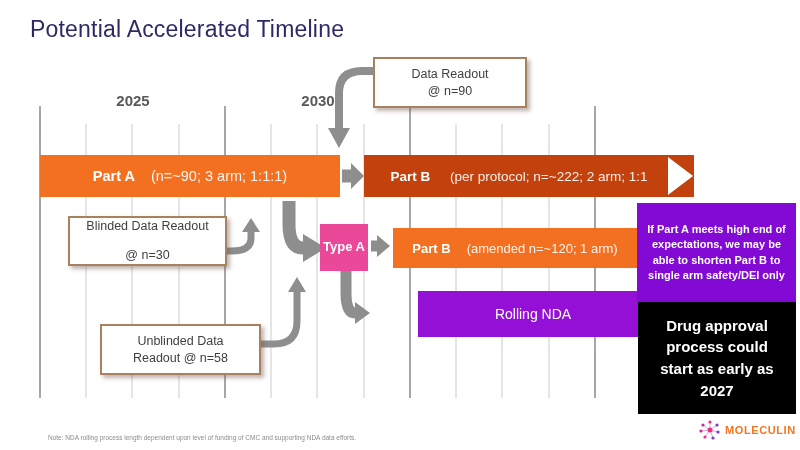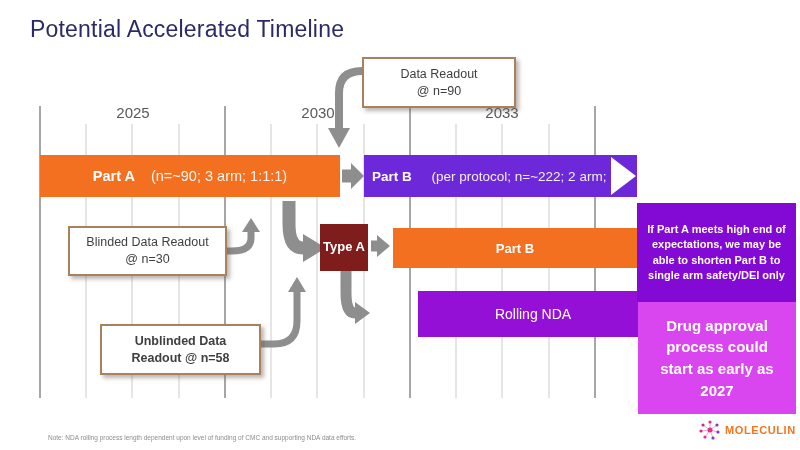--- a/index.html
+++ b/index.html
@@ -1,37 +1,37 @@
 <!DOCTYPE html>
 <html><head>
 <meta charset="utf-8">
 <style>
   html,body{margin:0;padding:0;background:#e8e8e8;font-family:"Liberation Sans",sans-serif;}
   .slide{position:relative;width:800px;height:450px;background:#ffffff;overflow:hidden;margin:0 auto;}
   .title{position:absolute;left:30px;top:16px;font-size:23px;color:#2B2A66;letter-spacing:0.2px;}
-  .year{position:absolute;top:104px;width:60px;text-align:center;font-size:15px;font-weight:normal;color:#595959;z-index:0;}
+  .year{position:absolute;top:92px;width:60px;text-align:center;font-size:15px;font-weight:bold;color:#595959;z-index:0;}
   .y2025{left:103px}.y2026{left:288px}.y2027{left:472px}
   .layer{position:absolute;left:0;top:0;z-index:1;}
   .bar{position:absolute;color:#fff;display:flex;align-items:center;justify-content:center;font-size:13.5px;z-index:2;white-space:nowrap;}
   .bar .lbl{font-weight:bold;}
   .bar .dtl{margin-left:16px;color:rgba(255,255,255,0.92);}
   .part-a{left:40px;top:155px;width:300px;height:42px;background:#F37021;font-size:14.5px;}
-  .part-b1{left:364px;top:155px;width:273px;height:42px;background:#6d28d9;padding-right:0;}
+  .part-b1{left:364px;top:155px;width:330px;height:42px;background:#c2410c;padding-right:0;}
   .part-b1 .txt{position:absolute;left:8px;right:28px;text-align:center;}
   .chev{position:absolute;right:1px;top:2px;width:0;height:0;border-top:19px solid transparent;border-bottom:19px solid transparent;border-left:25px solid #ffffff;}
-  .type-a{position:absolute;left:320px;top:224px;width:48px;height:47px;background:#7f1d1d;color:#fff;font-weight:bold;font-size:13px;display:flex;align-items:center;justify-content:center;text-align:center;line-height:1.15;z-index:2;}
+  .type-a{position:absolute;left:320px;top:224px;width:48px;height:47px;background:#ec4899;color:#fff;font-weight:bold;font-size:13px;display:flex;align-items:center;justify-content:center;text-align:center;line-height:1.15;z-index:2;}
   .part-b2{left:393px;top:228px;width:244px;height:40px;background:#F37021;font-size:13px;}
   .rolling{left:418px;top:291px;width:230px;height:46px;background:#9410D7;font-weight:normal;font-size:14px;}
   .callout{position:absolute;background:#ffffff;border:2px solid #A8825F;box-shadow:3px 3px 4px rgba(110,90,80,0.45);color:#3F3F3F;font-size:12.5px;display:flex;flex-direction:column;align-items:center;justify-content:center;line-height:1.35;z-index:3;text-align:center;}
-  .co-readout{left:362px;top:57px;width:150px;height:47px;}
-  .co-blinded{left:68px;top:226px;width:155px;height:46px;}
-  .co-unblinded{left:100px;top:324px;width:157px;height:47px;font-weight:bold;}
+  .co-readout{left:373px;top:57px;width:150px;height:47px;}
+  .co-blinded{left:68px;top:216px;width:155px;height:46px;justify-content:space-between;}
+  .co-unblinded{left:100px;top:324px;width:157px;height:47px;}
   .note-box{position:absolute;left:637px;top:203px;width:159px;height:99px;background:#8309D5;color:#fff;font-weight:bold;font-size:11px;line-height:1.4;display:flex;align-items:center;justify-content:center;text-align:center;padding:0;box-sizing:border-box;z-index:3;}
   .note-box .inner{padding:4px 9px;}
-  .approval-box{position:absolute;left:638px;top:302px;width:158px;height:112px;background:#d946ef;color:#fff;font-weight:bold;font-size:15px;line-height:1.45;display:flex;align-items:center;justify-content:center;text-align:center;box-sizing:border-box;z-index:3;}
+  .approval-box{position:absolute;left:638px;top:302px;width:158px;height:112px;background:#000000;color:#fff;font-weight:bold;font-size:15px;line-height:1.45;display:flex;align-items:center;justify-content:center;text-align:center;box-sizing:border-box;z-index:3;}
   .approval-box .inner{padding:0 14px;}
   .pagenum{position:absolute;left:15px;top:416px;font-size:10px;color:#595959;margin-top:43px;}
   .footnote{position:absolute;left:48px;top:434px;font-size:6.5px;color:#8C8C8C;}
   .logo{position:absolute;left:698px;top:418px;display:flex;align-items:center;z-index:2;}
   .logo-text{font-size:11px;font-weight:800;color:#F47621;letter-spacing:0.6px;margin-left:3px;}
 </style>
 </head>
 <body>
 
 <div class="slide">
@@ -100,20 +100,21 @@
       <span class="lbl">Part B</span>
       <span class="dtl">(per protocol; n=~222; 2 arm; 1:1</span>
     </span>
     <span class="chev"></span>
   </div>
 
   <div class="type-a">Type A</div>
 
   <div class="bar part-b2">
     <span class="lbl">Part B</span>
+    <span class="dtl">(amended n=~120; 1 arm)</span>
   </div>
 
   <div class="bar rolling">Rolling NDA</div>
 
   <div class="callout co-readout">
     <span>Data Readout</span>
     <span>@ n=90</span>
   </div>
 
   <div class="callout co-blinded">

